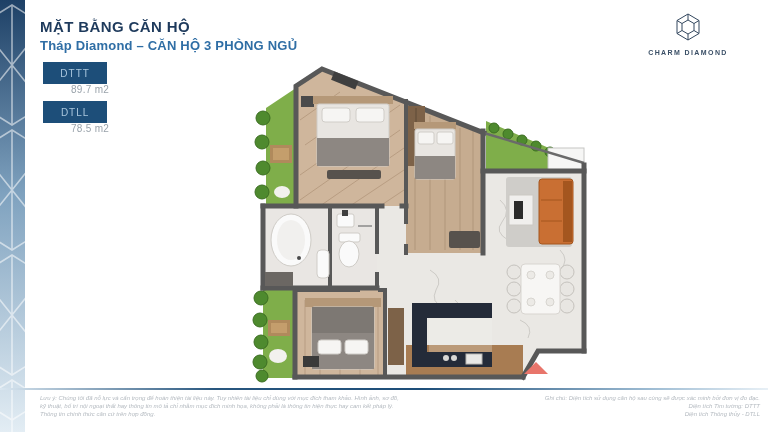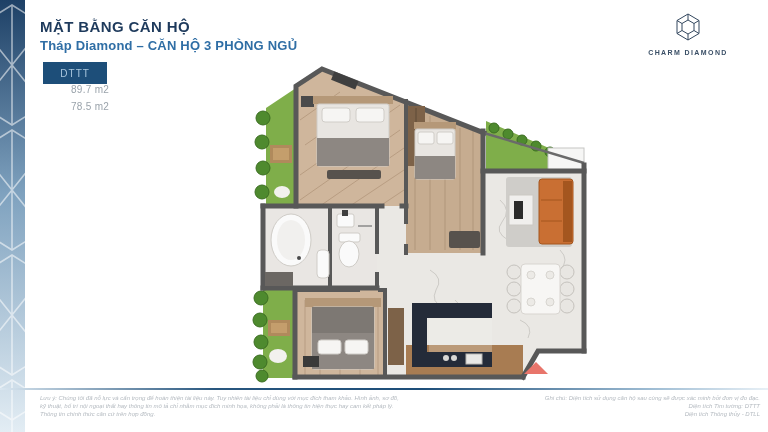--- a/index.html
+++ b/index.html
@@ -77,20 +77,21 @@
   <div class="title">MẶT BẰNG CĂN HỘ</div>
   <div class="subtitle">Tháp Diamond – CĂN HỘ 3 PHÒNG NGỦ</div>
 </div>
 
 <div class="area-table">
   <div class="area-row">
     <div class="area-code">DTTT</div>
     <div class="area-value">89.7 m2</div>
   </div>
   <div class="area-row">
+    <div class="area-code">DTLL</div>
     <div class="area-value">78.5 m2</div>
   </div>
 </div>
 
 <div class="logo">
   <svg width="30" height="30" viewBox="0 0 30 30">
     <g stroke="#33475e" stroke-width="1" fill="none">
       <path d="M15,2 L26,8.5 L26,21.5 L15,28 L4,21.5 L4,8.5 Z"></path>
       <path d="M15,8 L21,11.5 L21,18.5 L15,22 L9,18.5 L9,11.5 Z"></path>
       <path d="M15,2 L15,8 M26,8.5 L21,11.5 M26,21.5 L21,18.5 M15,28 L15,22 M4,21.5 L9,18.5 M4,8.5 L9,11.5"></path>

